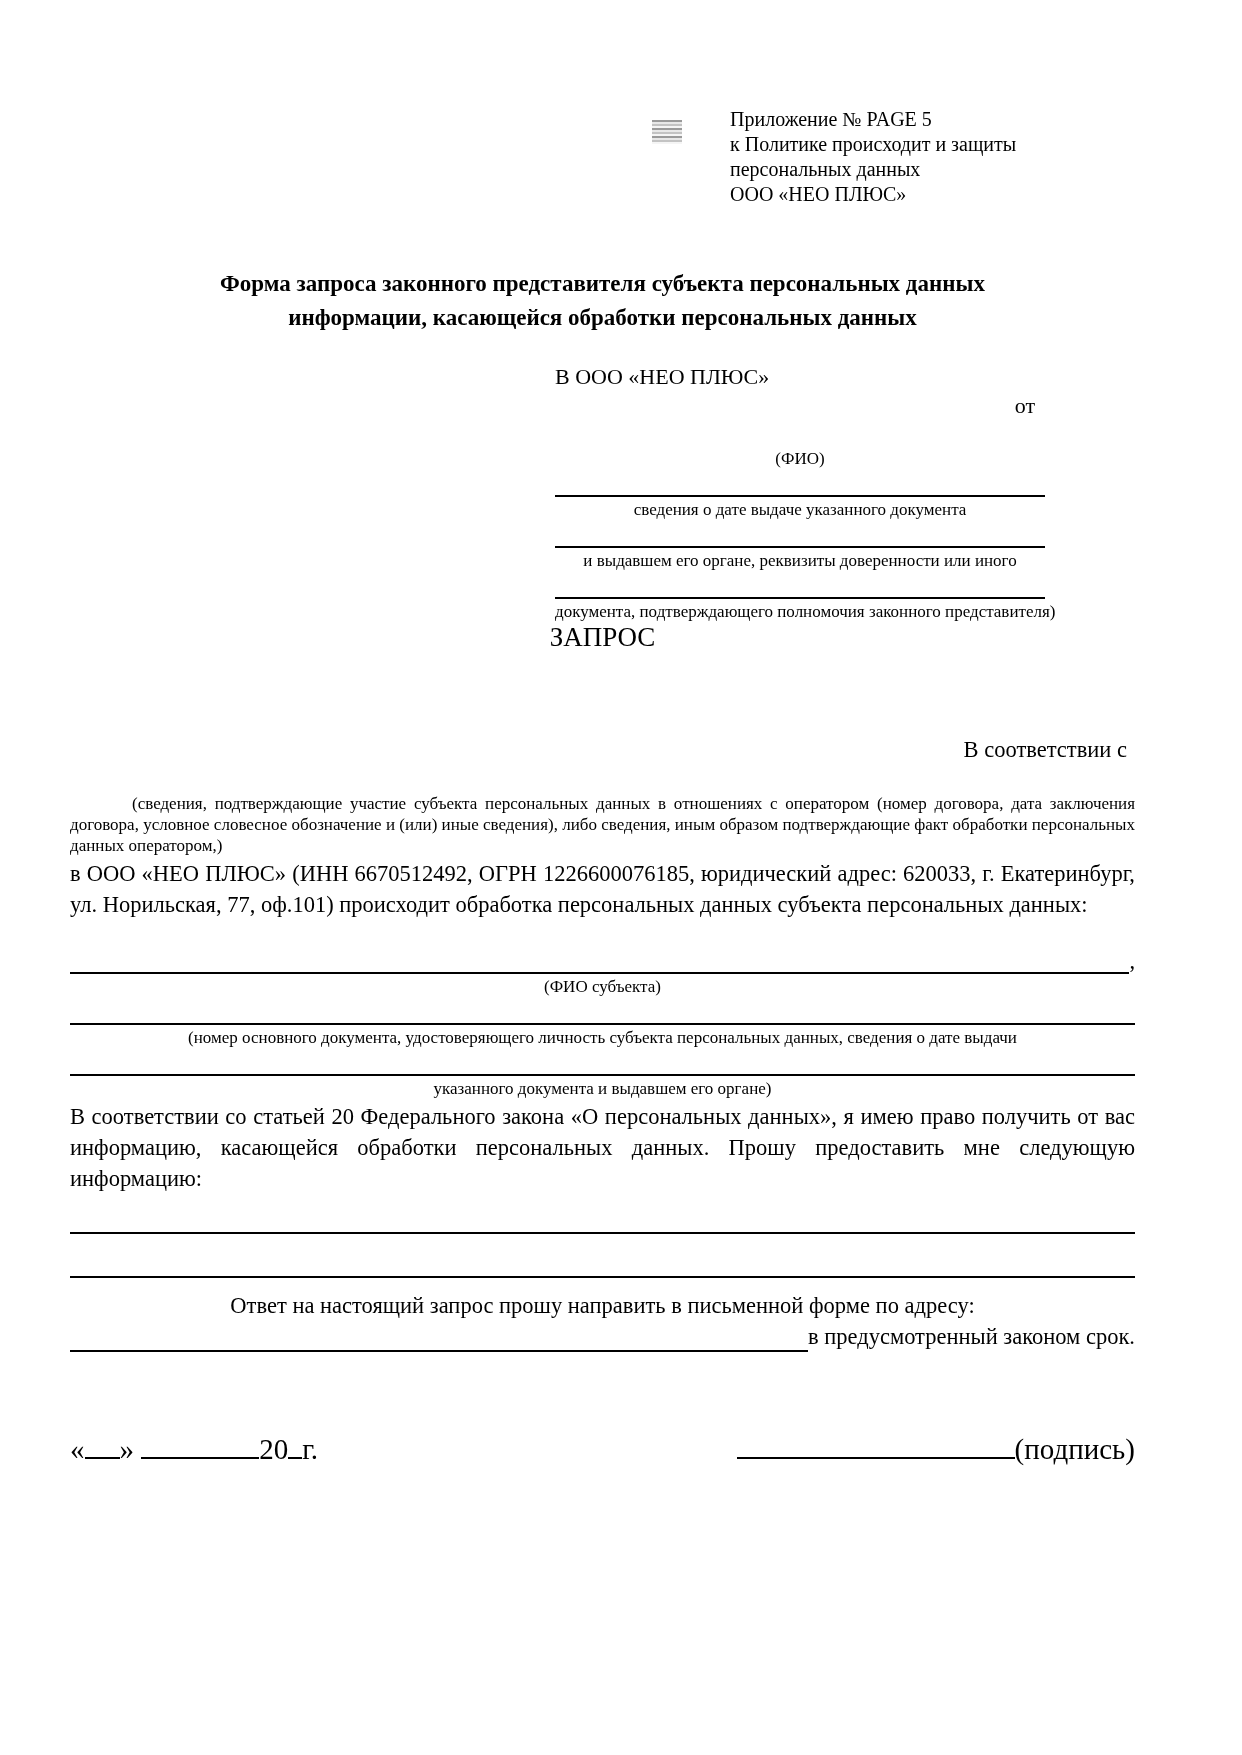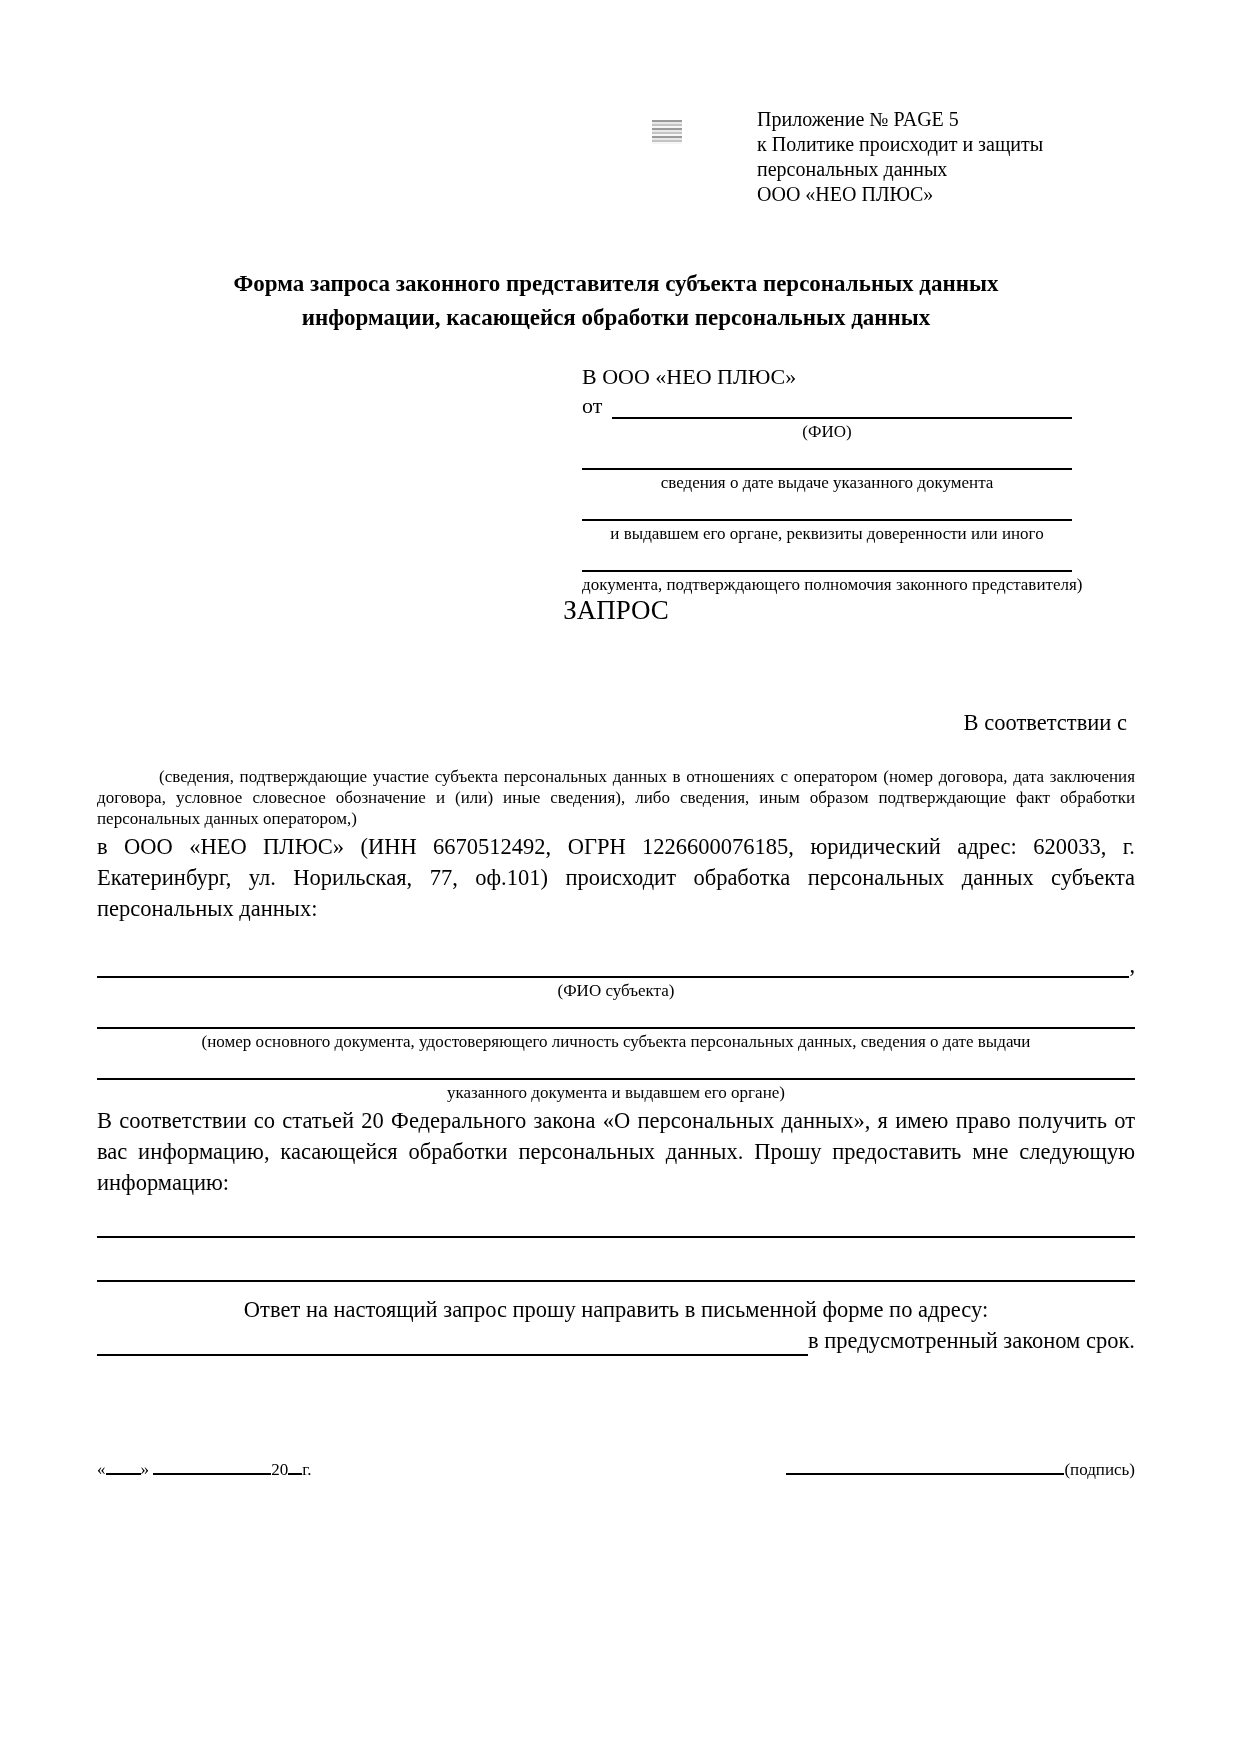--- a/index.html
+++ b/index.html
@@ -1,36 +1,36 @@
 <!DOCTYPE html>
 <html><head>
 <meta charset="utf-8">
 <style>
   html,body{margin:0;padding:0;background:#888;}
   .page{
     width:1242px;height:1755px;background:#ffffff;position:relative;
     margin:0 auto;box-sizing:border-box;overflow:hidden;
     font-family:"Liberation Serif","DejaVu Serif",serif;color:#000;
-    padding:107px 107px 0 97px;
+    padding:107px 107px 0 70px;
   }
   
   .doc-thumb{
     position:absolute;left:652px;top:120px;width:30px;height:24px;
     background:repeating-linear-gradient(180deg,#9a9a9a 0 2px,#e8e8e8 2px 4px,#c3c3c3 4px 6px,#f5f5f5 6px 8px);
   }
   .hdr-block{
     margin-left:660px;width:330px;font-size:20px;line-height:25px;
   }
   .title{
     margin-top:60px;text-align:center;font-weight:bold;font-size:23px;line-height:34px;
   }
   .addressee{
     margin-top:28px;margin-left:485px;width:490px;font-size:22px;line-height:27px;
   }
-  .from-row{display:flex;align-items:flex-end;margin-top:2px;}
+  .from-row{display:flex;align-items:flex-end;margin-top:2px;flex-direction:column;}
   .from-row .lbl{flex:0 0 auto;padding-right:10px;}
   .blank{border-bottom:2px solid #000;}
   .from-row .blank{flex:1 1 auto;height:25px;}
   .caption{font-size:17px;line-height:21px;text-align:center;margin-top:2px;}
   .caption.nowrap{white-space:nowrap;}
   .field .fblank{height:26px;border-bottom:2px solid #000;}
   .zapros{text-align:center;font-size:27px;}
   .accord-row{display:flex;align-items:flex-end;margin-top:12px;font-size:22.5px;flex-direction:column;}
   .accord-row .indent{flex:0 0 72px;}
   .accord-row .lbl{flex:0 0 auto;padding-right:8px;}
@@ -39,21 +39,21 @@
   .body-par{font-size:22.5px;line-height:31px;text-align:justify;margin-top:2px;}
   .subject .rowline{display:flex;align-items:flex-end;font-size:22.5px;}
   .subject .rowline .blank{flex:1 1 auto;height:26px;}
   .subject .rowline .tail{flex:0 0 auto;}
   .gap26{margin-top:26px;}
   .fullblank{border-bottom:2px solid #000;height:0;}
   .reply-head{margin-top:12px;font-size:22.5px;line-height:31px;text-align:center;}
   .reply-row{display:flex;align-items:flex-end;font-size:22.5px;line-height:31px;}
   .reply-row .blank{flex:1 1 auto;height:24px;}
   .reply-row .tail{flex:0 0 auto;white-space:nowrap;}
-  .footer-row{margin-top:100px;display:flex;justify-content:space-between;align-items:flex-end;font-size:17px;}
+  .footer-row{margin-top:76px;display:flex;justify-content:space-between;align-items:flex-end;font-size:29px;}
   .ib{display:inline-block;border-bottom:2px solid #000;height:1em;vertical-align:baseline;}
   .w35{width:35px}.w118{width:118px}.w14{width:14px}.w278{width:278px}
   .left-date,.right-sign{white-space:nowrap;}
 </style>
 </head>
 <body>
 
 <div class="page">
 
   <div class="doc-thumb"></div>

